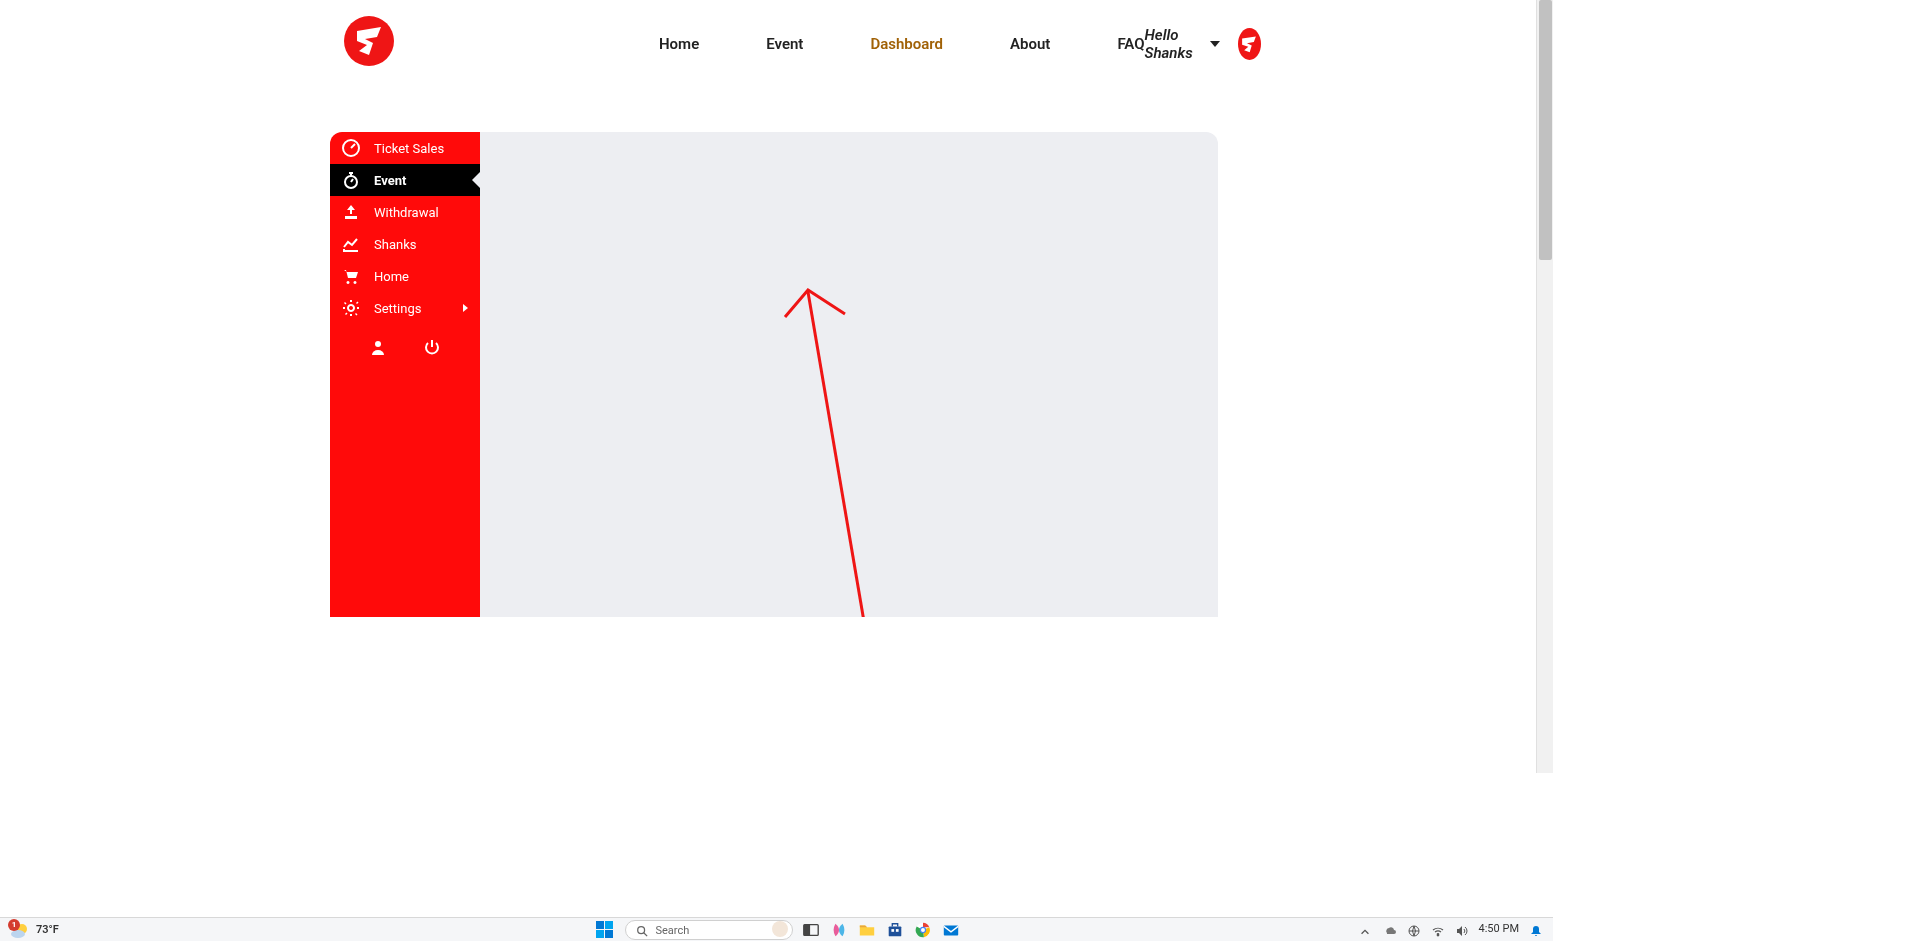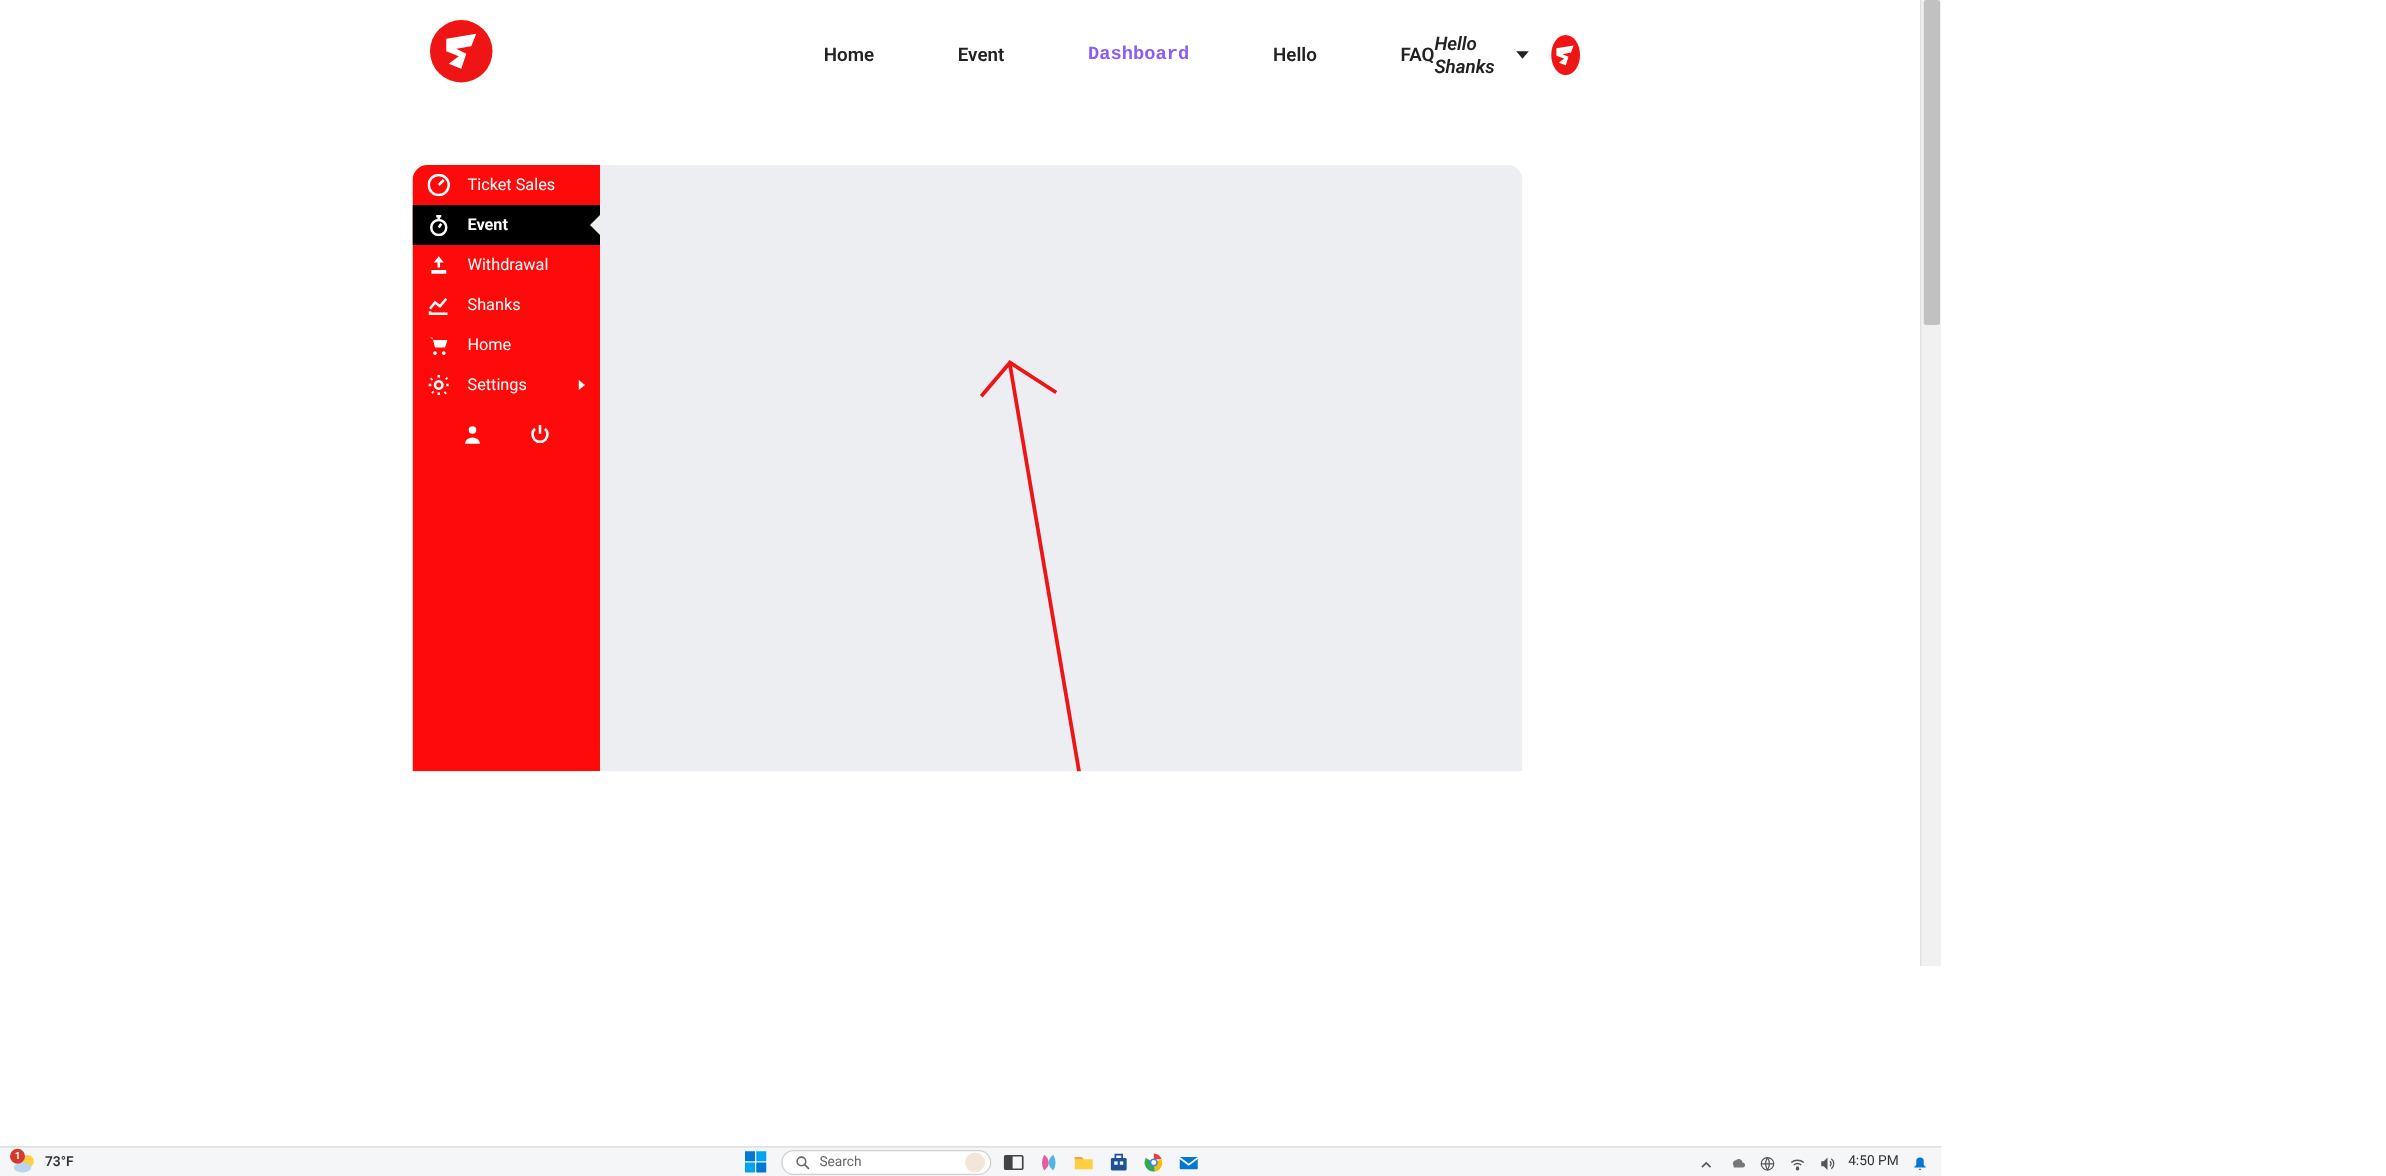--- a/index.html
+++ b/index.html
@@ -9,21 +9,21 @@
     .page-scrollbar { position: absolute; right: 0; top: 0; width: 17px; height: 773px; background: #f1f1f1; border-left: 1px solid #e0e0e0; }
     .page-scrollbar-thumb { position: absolute; left: 2px; width: 13px; top: 0; height: 260px; background: #c1c1c1; border-radius: 2px; }
     
     .header { display: flex; align-items: center; padding: 16px 0 60px 0; width: 100%; }
     .logo-wrap { width: 56px; height: 56px; margin-left: 344px; }
     .logo-circ { width: 50px; height: 50px; background: #ef1515; border-radius: 50%; display: flex; align-items: center; justify-content: center; }
     .logo-circ svg { width: 36px; height: 36px; }
     
     .nav { display: flex; gap: 26px; margin-left: 224px; }
     .nav-item { font-size: 15px; font-weight: 600; color: #222; cursor: pointer; margin-left: 41px; }
-    .nav-item.active { color: #8b5cf6; font-family: Liberation Mono, monospace; }
+    .nav-item.active { color: #a16207; }
     
     .user-area { margin-left: auto; margin-right: 340px; display: flex; align-items: center; gap: 18px; }
     .greeting { display: flex; align-items: center; gap: 8px; font-size: 15px; font-weight: 600; color: #222; cursor: pointer; font-style: italic; }
     .greeting .caret { width: 0; height: 0; border-left: 5px solid transparent; border-right: 5px solid transparent; border-top: 6px solid #222; }
     .user-avatar { width: 32px; height: 32px; border-radius: 50%; background: #ef1515; display: flex; align-items: center; justify-content: center; }
     
     .dashboard { display: flex; margin-left: 330px; width: 888px; height: 485px; border-radius: 12px 12px 0 0; overflow: hidden; }
     .sidebar { width: 150px; background: #ff0a0a; display: flex; flex-direction: column; padding-top: 0; }
     .sidebar-item { display: flex; align-items: center; gap: 14px; padding: 8px 12px; color: #fff; font-size: 13px; cursor: pointer; position: relative; height: 32px; }
     .sidebar-item.active { background: #000; font-weight: 700; }
@@ -43,21 +43,21 @@
     .weather-badge { position: absolute; top: 0; left: 0; width: 12px; height: 12px; background: #d43b2e; border-radius: 50%; color: #fff; font-size: 8px; display: flex; align-items: center; justify-content: center; font-weight: 700; }
     .weather-temp { font-size: 11px; font-weight: 600; color: #333; }
     
     .taskbar-center { position: absolute; left: 50%; transform: translateX(-50%); display: flex; align-items: center; gap: 8px; }
     .start-btn { display: flex; align-items: center; justify-content: center; width: 24px; height: 24px; cursor: pointer; }
     .start-grid { display: grid; grid-template-columns: 8px 8px; grid-template-rows: 8px 8px; gap: 1px; }
     .start-grid div:nth-child(1) { background: #0078d4; }
     .start-grid div:nth-child(2) { background: #00a4ef; }
     .start-grid div:nth-child(3) { background: #00a4ef; }
     .start-grid div:nth-child(4) { background: #0078d4; }
-    .search-box { display: flex; align-items: center; gap: 8px; background: #fff; border: 1px solid #d0d0d0; border-radius: 16px; padding: 2px 10px; width: 168px; height: 20px; cursor: pointer; position: relative; }
+    .search-box { display: flex; align-items: flex-end; gap: 8px; background: #fff; border: 1px solid #d0d0d0; border-radius: 16px; padding: 2px 10px; width: 168px; height: 20px; cursor: pointer; position: relative; }
     .search-box .search-ic { width: 12px; height: 12px; }
     .search-box span { font-size: 11px; color: #666; flex: 1; }
     .search-cat { position: absolute; right: 4px; width: 16px; height: 16px; border-radius: 50%; background: #f3e6d9; }
     .task-icon { width: 20px; height: 20px; display: flex; align-items: center; justify-content: center; cursor: pointer; }
     
     .taskbar-right { margin-left: auto; display: flex; align-items: center; gap: 10px; padding-right: 10px; }
     .tray-icon { width: 14px; height: 14px; color: #555; cursor: pointer; }
     .clock { font-size: 11px; color: #333; text-align: right; line-height: 1.1; }
     .notif-bell { width: 14px; height: 14px; color: #0078d4; cursor: pointer; }
   </style>
@@ -70,21 +70,21 @@
       <div class="logo-circ">
         <svg viewBox="0 0 36 36">
             <path d="M6 8 L30 4 L26 14 L14 16 L22 20 L18 32 L8 28 L16 22 L6 18 Z" fill="#fff"></path>
           </svg>
       </div>
     </div>
     <div class="nav">
       <div class="nav-item">Home</div>
       <div class="nav-item">Event</div>
       <div class="nav-item active">Dashboard</div>
-      <div class="nav-item">Hello</div>
+      <div class="nav-item">About</div>
       <div class="nav-item">FAQ</div>
     </div>
     <div class="user-area">
       <div class="greeting">
         <span>Hello Shanks</span>
         <span class="caret"></span>
       </div>
       <div class="user-avatar">
         <svg viewBox="0 0 32 32" width="22" height="22">
             <path d="M6 8 L26 5 L23 13 L13 15 L20 18 L17 28 L9 25 L15 20 L6 17 Z" fill="#fff"></path>

